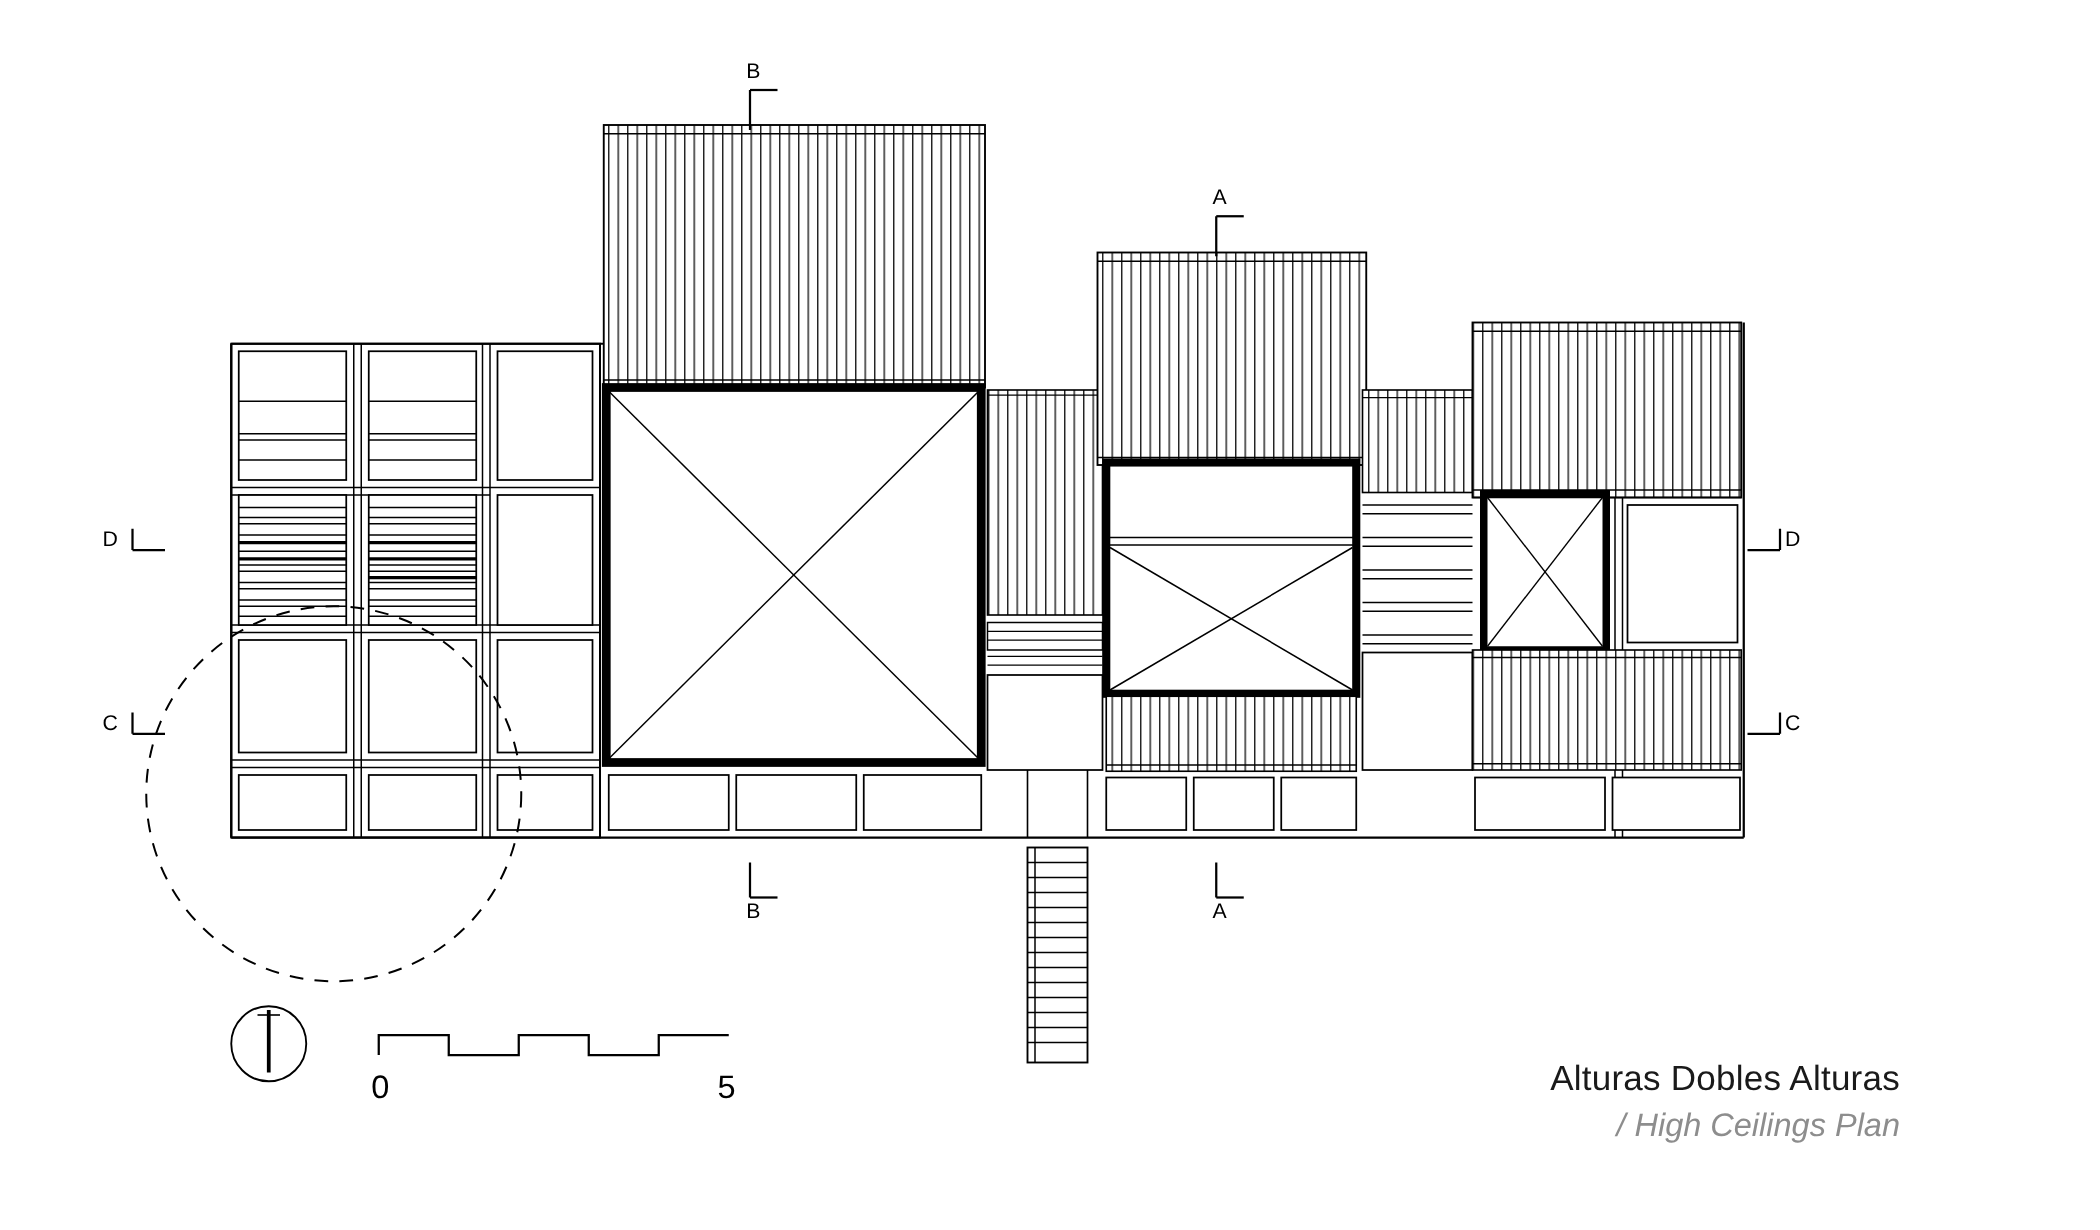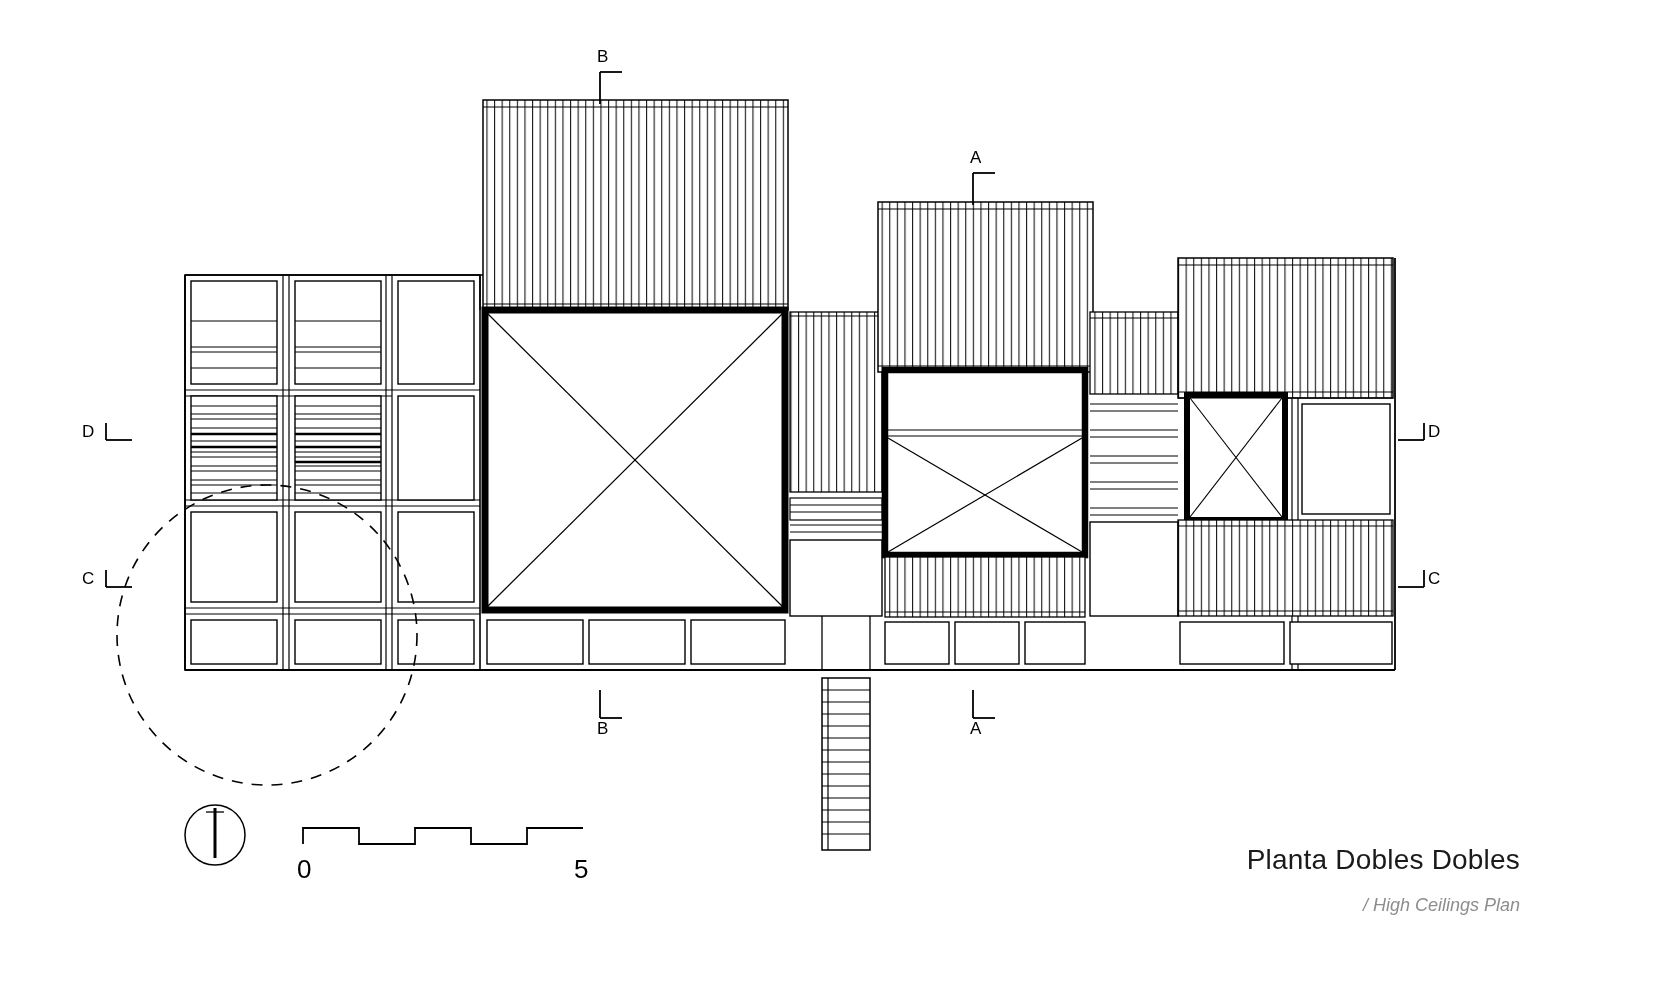--- a/index.html
+++ b/index.html
@@ -60,25 +60,25 @@
   }
   #title-main {
     font-family: "Liberation Sans", sans-serif;
     font-size: 28px;
     color: #1a1a1a;
     letter-spacing: 0.2px;
     line-height: 1.18;
   }
   #title-sub {
     font-family: "Liberation Sans", sans-serif;
-    font-size: 18px;
+    font-size: 26px;
     font-style: italic;
     color: #8d8d8d;
     line-height: 1.18;
-    margin-top: 19px;
+    margin-top: 6px;
   }
 </style>
 </head>
 <body>
 
 <div id="sheet">
 
   <svg id="plan-svg" viewBox="0 0 1680 984">
     <defs>
 
@@ -364,17 +364,17 @@
 
     <span class="marker-label" style="left:970px; top:720px;">A</span>
 
     <span class="scale-num" style="left:297px; top:856px;">0</span>
 
     <span class="scale-num" style="left:574px; top:856px;">5</span>
 
   </div>
 
   <div id="title-block">
-    <div id="title-main">Planta Dobles Dobles</div>
+    <div id="title-main">Alturas Dobles Alturas</div>
     <div id="title-sub">/ High Ceilings Plan</div>
   </div>
 
 </div>
 
 </body></html>

